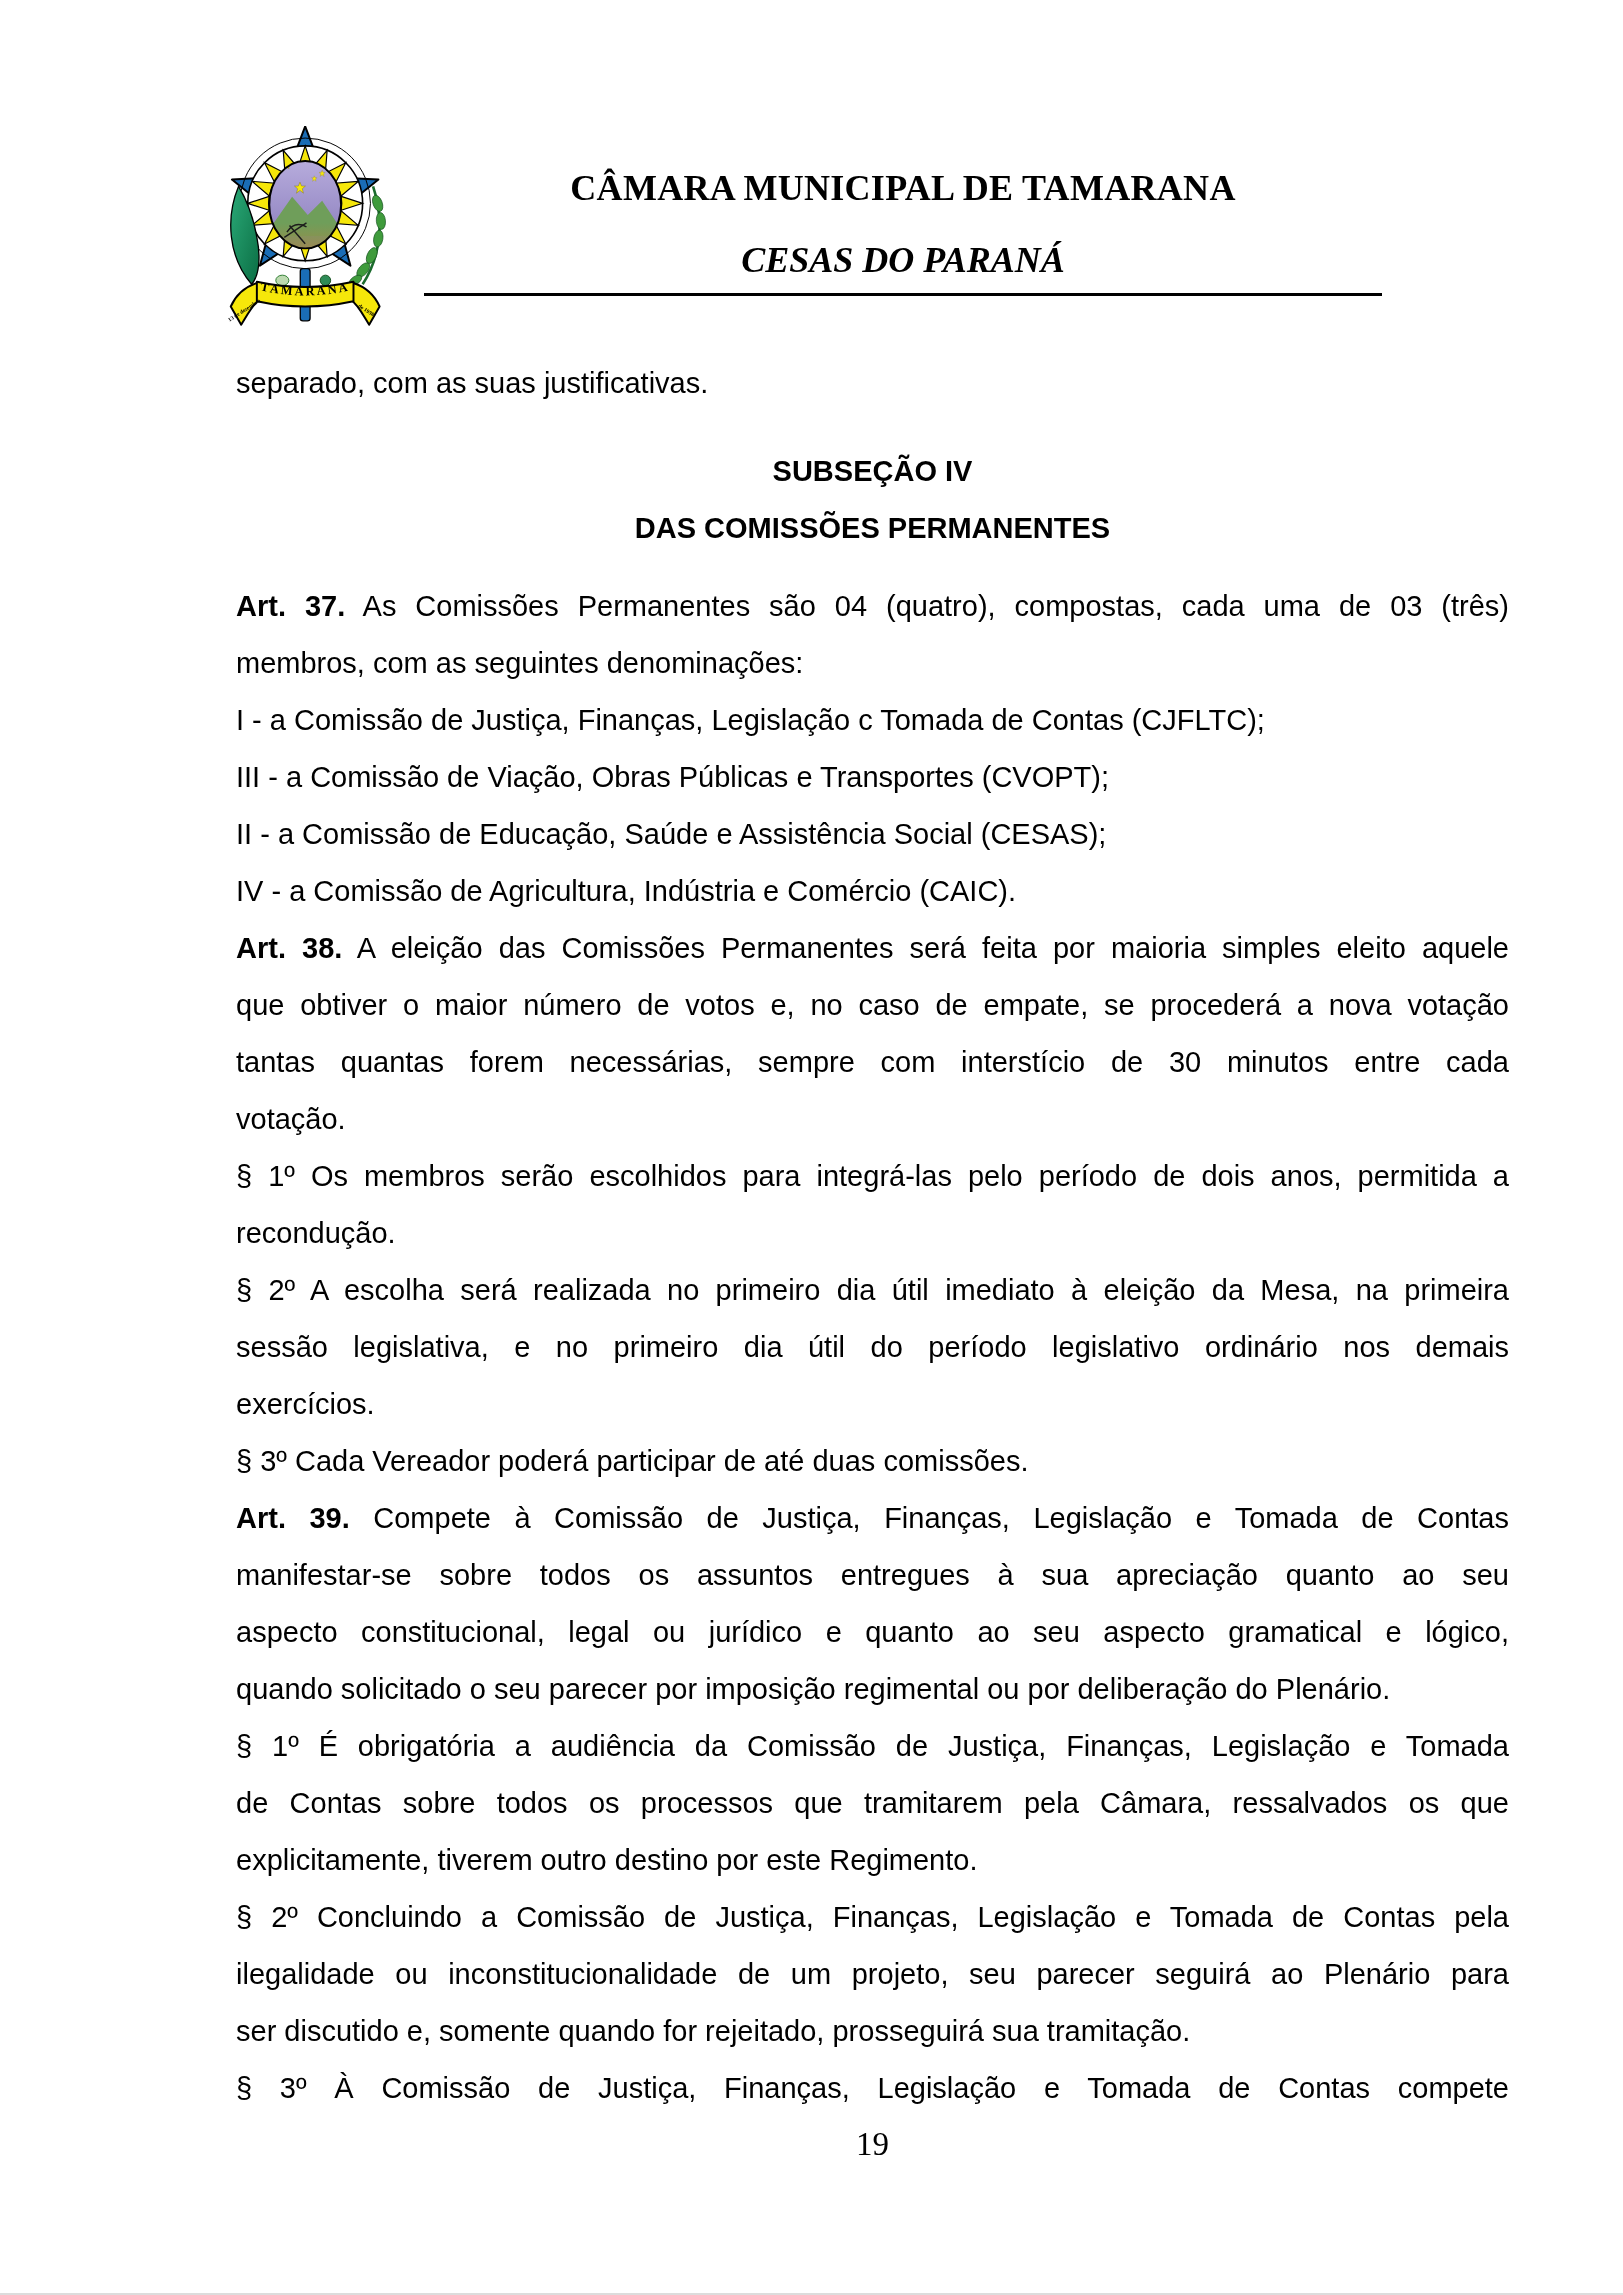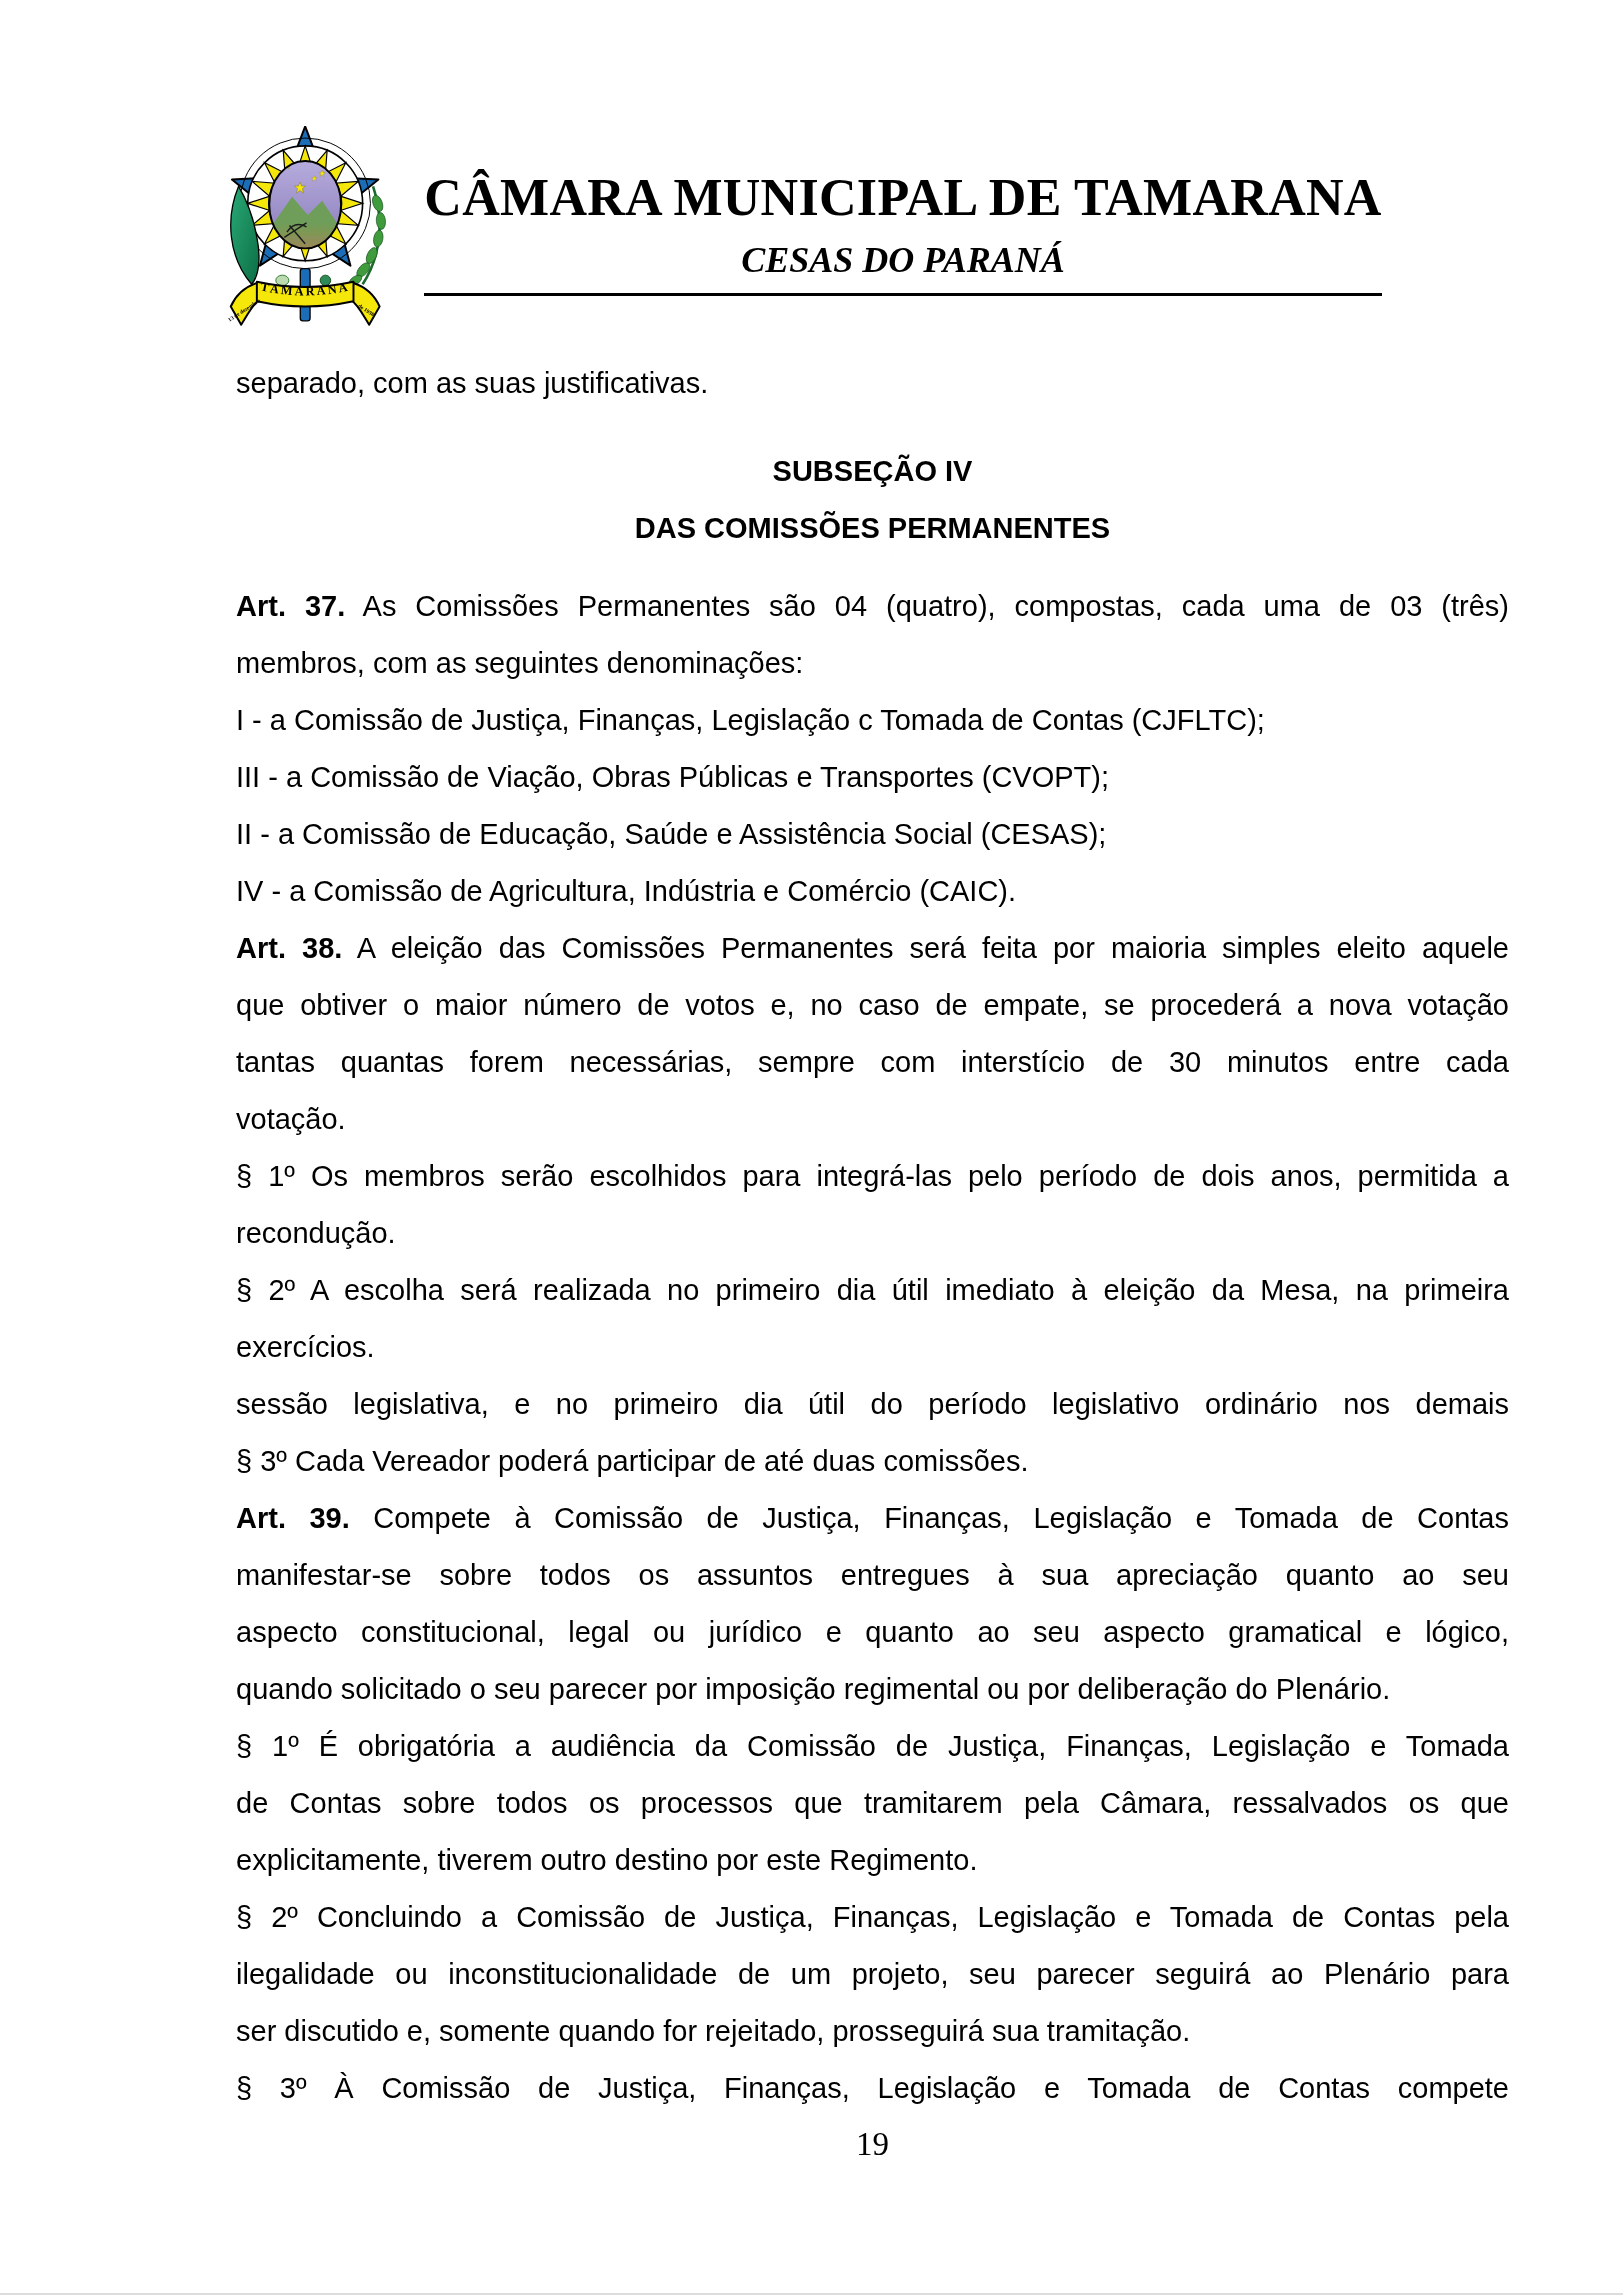--- a/index.html
+++ b/index.html
@@ -10,21 +10,21 @@
     font-family:"Liberation Sans",sans-serif;
     color:#000;
     overflow:hidden;
   }
   
   .logo{position:absolute;left:219px;top:126px;width:173px;height:203px;}
   .header-title{
     position:absolute;left:424px;top:169px;width:958px;
     text-align:center;
     font-family:"Liberation Serif",serif;
-    font-weight:700;font-size:52px;line-height:1.1;
+    font-weight:700;font-size:36px;line-height:1.1;
     letter-spacing:0.3px;white-space:nowrap;
   }
   .header-subtitle{
     position:absolute;left:424px;top:241px;width:958px;
     text-align:center;
     font-family:"Liberation Serif",serif;
     font-weight:700;font-style:italic;font-size:36px;line-height:1.1;
     white-space:nowrap;
   }
   .header-rule{
@@ -170,22 +170,22 @@
     <div class="line" data-align="l"><b></b><span>III - a Comissão de Viação, Obras Públicas e Transportes (CVOPT);</span></div>
     <div class="line" data-align="l"><b></b><span>II - a Comissão de Educação, Saúde e Assistência Social (CESAS);</span></div>
     <div class="line" data-align="l"><b></b><span>IV - a Comissão de Agricultura, Indústria e Comércio (CAIC).</span></div>
     <div class="line" data-align="j"><b>Art. 38.</b><span> A eleição das Comissões Permanentes será feita por maioria simples eleito aquele</span></div>
     <div class="line" data-align="j"><b></b><span>que obtiver o maior número de votos e, no caso de empate, se procederá a nova votação</span></div>
     <div class="line" data-align="j"><b></b><span>tantas quantas forem necessárias, sempre com interstício de 30 minutos entre cada</span></div>
     <div class="line" data-align="l"><b></b><span>votação.</span></div>
     <div class="line" data-align="j"><b></b><span>§ 1º Os membros serão escolhidos para integrá-las pelo período de dois anos, permitida a</span></div>
     <div class="line" data-align="l"><b></b><span>recondução.</span></div>
     <div class="line" data-align="j"><b></b><span>§ 2º A escolha será realizada no primeiro dia útil imediato à eleição da Mesa, na primeira</span></div>
+    <div class="line" data-align="j"><b></b><span>sessão legislativa, e no primeiro dia útil do período legislativo ordinário nos demais</span></div>
     <div class="line" data-align="l"><b></b><span>exercícios.</span></div>
-    <div class="line" data-align="j"><b></b><span>sessão legislativa, e no primeiro dia útil do período legislativo ordinário nos demais</span></div>
     <div class="line" data-align="l"><b></b><span>§ 3º Cada Vereador poderá participar de até duas comissões.</span></div>
     <div class="line" data-align="j"><b>Art. 39.</b><span> Compete à Comissão de Justiça, Finanças, Legislação e Tomada de Contas</span></div>
     <div class="line" data-align="j"><b></b><span>manifestar-se sobre todos os assuntos entregues à sua apreciação quanto ao seu</span></div>
     <div class="line" data-align="j"><b></b><span>aspecto constitucional, legal ou jurídico e quanto ao seu aspecto gramatical e lógico,</span></div>
     <div class="line" data-align="l"><b></b><span>quando solicitado o seu parecer por imposição regimental ou por deliberação do Plenário.</span></div>
     <div class="line" data-align="j"><b></b><span>§ 1º É obrigatória a audiência da Comissão de Justiça, Finanças, Legislação e Tomada</span></div>
     <div class="line" data-align="j"><b></b><span>de Contas sobre todos os processos que tramitarem pela Câmara, ressalvados os que</span></div>
     <div class="line" data-align="l"><b></b><span>explicitamente, tiverem outro destino por este Regimento.</span></div>
     <div class="line" data-align="j"><b></b><span>§ 2º Concluindo a Comissão de Justiça, Finanças, Legislação e Tomada de Contas pela</span></div>
     <div class="line" data-align="j"><b></b><span>ilegalidade ou inconstitucionalidade de um projeto, seu parecer seguirá ao Plenário para</span></div>

